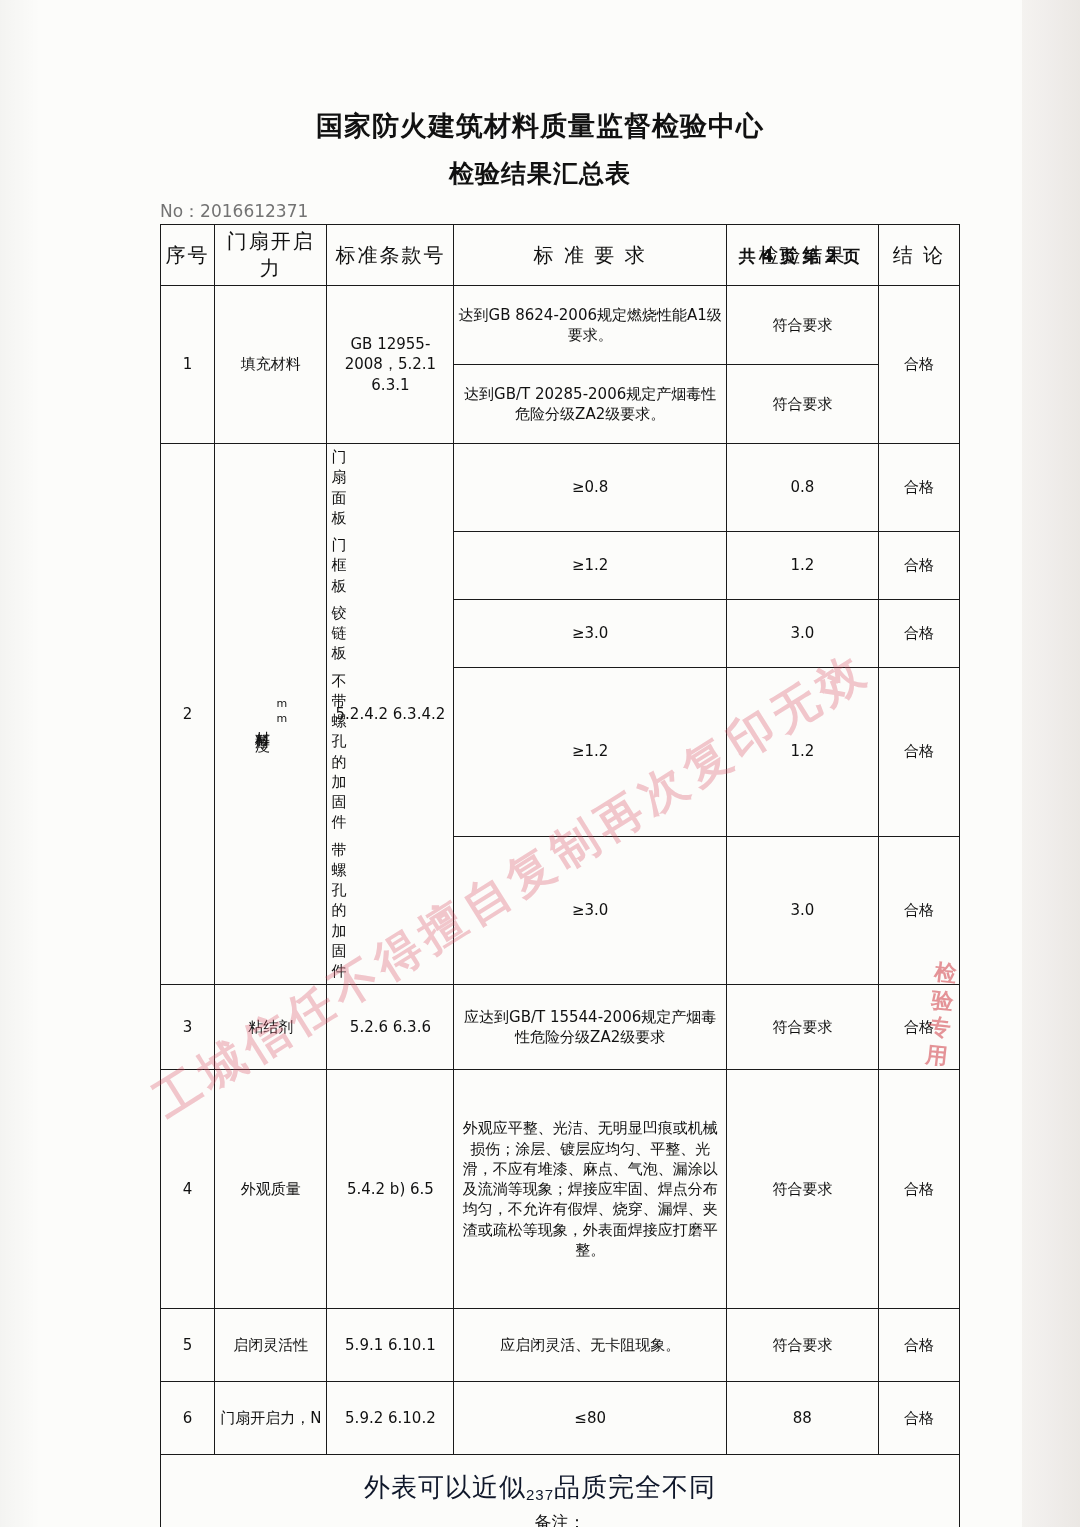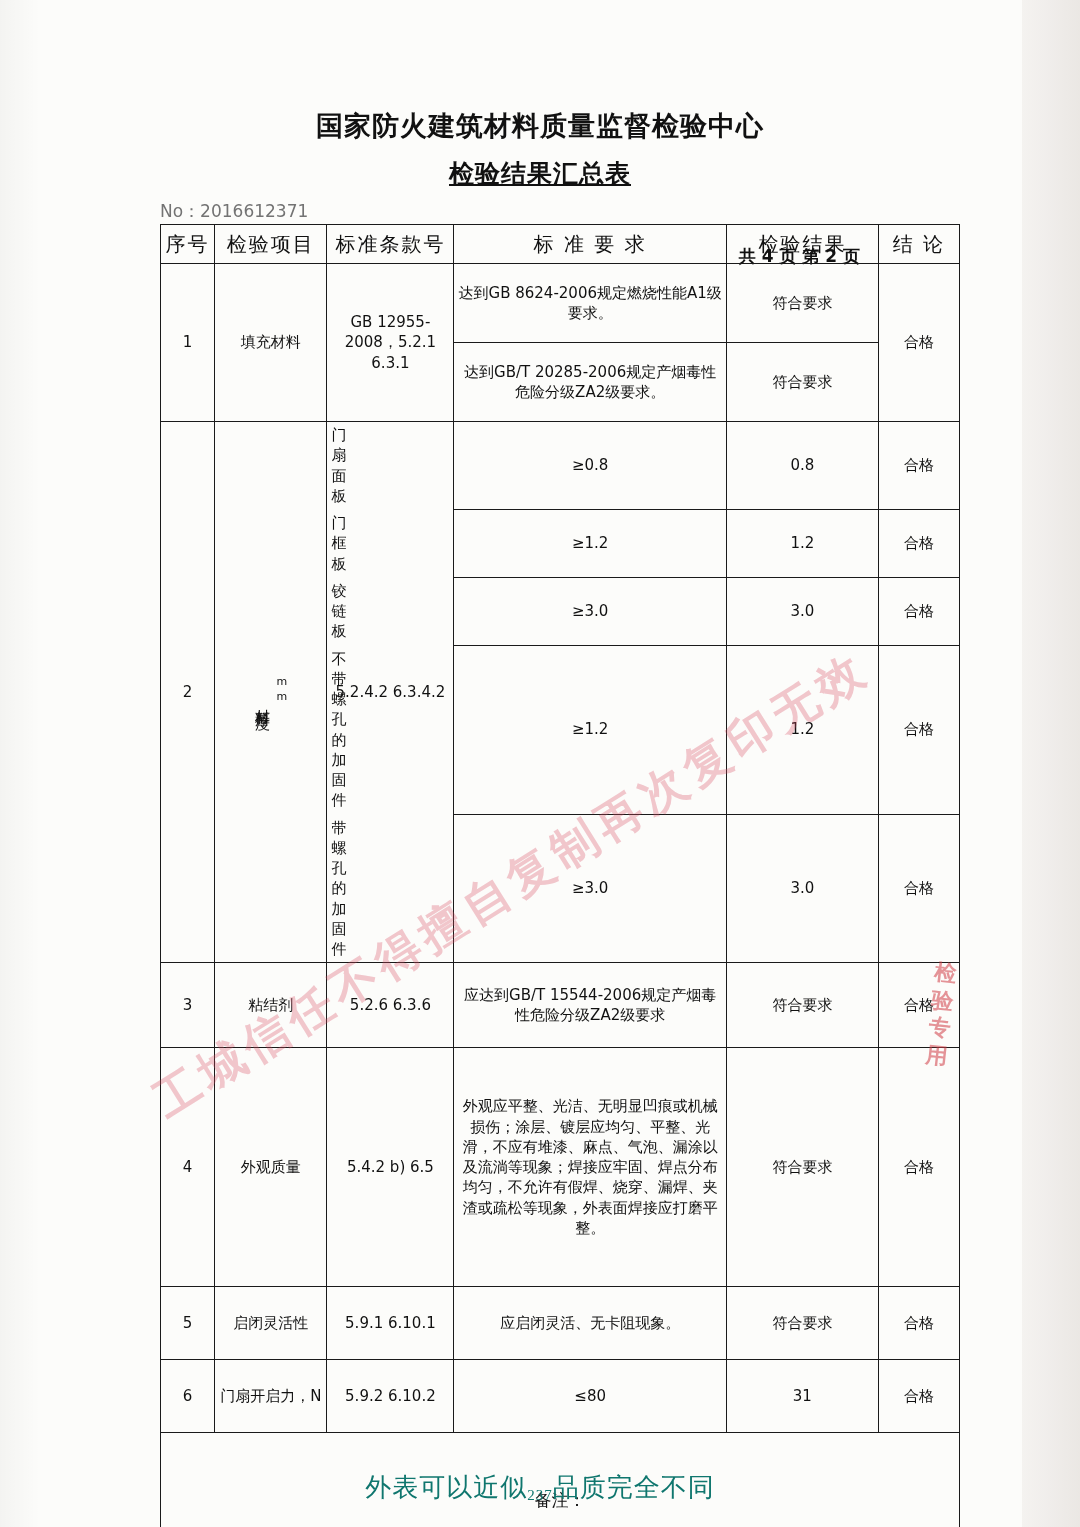--- a/index.html
+++ b/index.html
@@ -63,21 +63,20 @@
   .title-2 {
     position: absolute;
     left: 0; top: 157px;
     width: 1080px;
     text-align: center;
     font-family: "DejaVu Sans", sans-serif;
     font-weight: 700;
     font-size: 25px;
     letter-spacing: 1px;
     color: #111;
-    text-decoration: underline;
   }
   .report-no {
     position: absolute;
     left: 160px; top: 200px;
     font-family: "DejaVu Sans", sans-serif;
     font-size: 17px;
     color: #737373;
   }
   .page-no {
     position: absolute;
@@ -181,23 +180,23 @@
     line-height: 1.25;
     transform: rotate(6deg);
   }
 
   
   .footer-caption {
     position: absolute;
     left: 0; top: 1470px;
     width: 1080px;
     text-align: center;
-    font-family: Liberation Serif, serif;
+    font-family: Liberation Sans, sans-serif;
     font-size: 26px;
-    color: #0f766e;
+    color: #0f172a;
     letter-spacing: 1px;
   }
   .footer-caption sub {
     font-size: 15px;
     vertical-align: baseline;
     position: relative;
     top: 4px;
   }
 </style>
 </head>
@@ -220,21 +219,21 @@
       <col class="c-sub">
       <col class="c-std">
       <col class="c-req">
       <col class="c-res">
       <col class="c-con">
     </colgroup>
 
     <tbody>
         <tr class="hdr">
       <td>序号</td>
-      <td colspan="2">检验项目</td>
+      <td colspan="2">门扇开启力</td>
       <td>标准条款号</td>
       <td>标 准 要 求</td>
       <td>检验结果</td>
       <td>结 论</td>
     </tr>
 
     <tr>
       <td rowspan="2">1</td>
       <td colspan="2" rowspan="2">填充材料</td>
       <td rowspan="2" class="tall">GB 12955-2008，5.2.1 6.3.1</td>
@@ -309,21 +308,21 @@
       <td class="req">应启闭灵活、无卡阻现象。</td>
       <td>符合要求</td>
       <td>合格</td>
     </tr>
 
     <tr>
       <td style="height:66px">6</td>
       <td colspan="2">门扇开启力，N</td>
       <td class="tall">5.9.2 6.10.2</td>
       <td class="req-c">≤80</td>
-      <td>31</td>
+      <td>88</td>
       <td>合格</td>
     </tr>
 
     <tr class="remark-row">
       <td colspan="7">备注：</td>
     </tr>
   </tbody>
     </table>
 
   <div class="wm wm-1">工城信任不得擅自复制再次复印无效</div>

